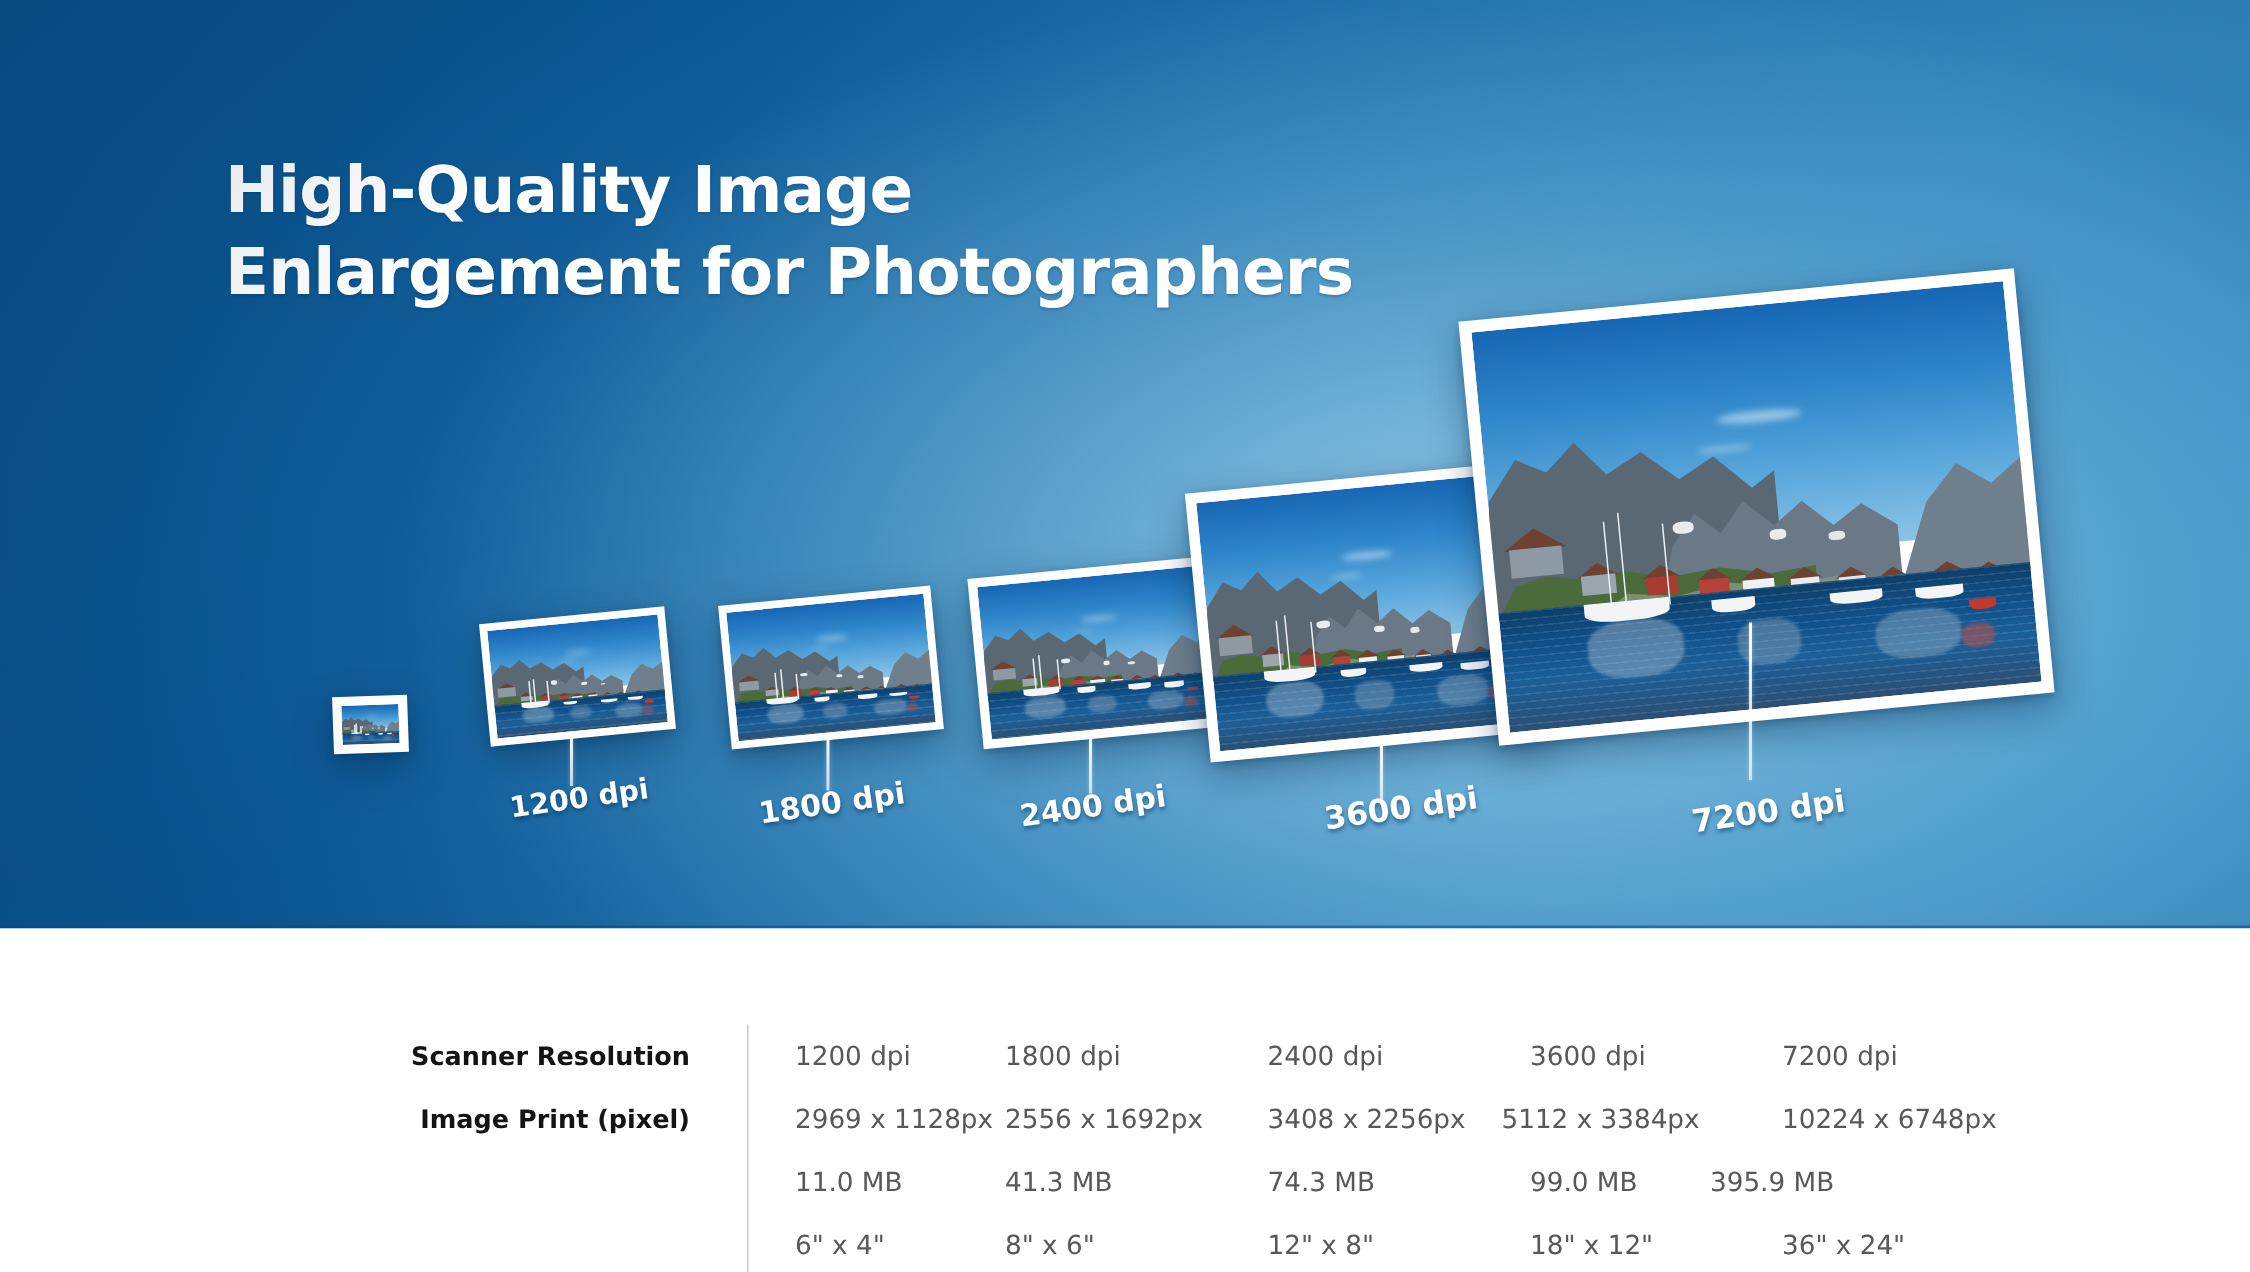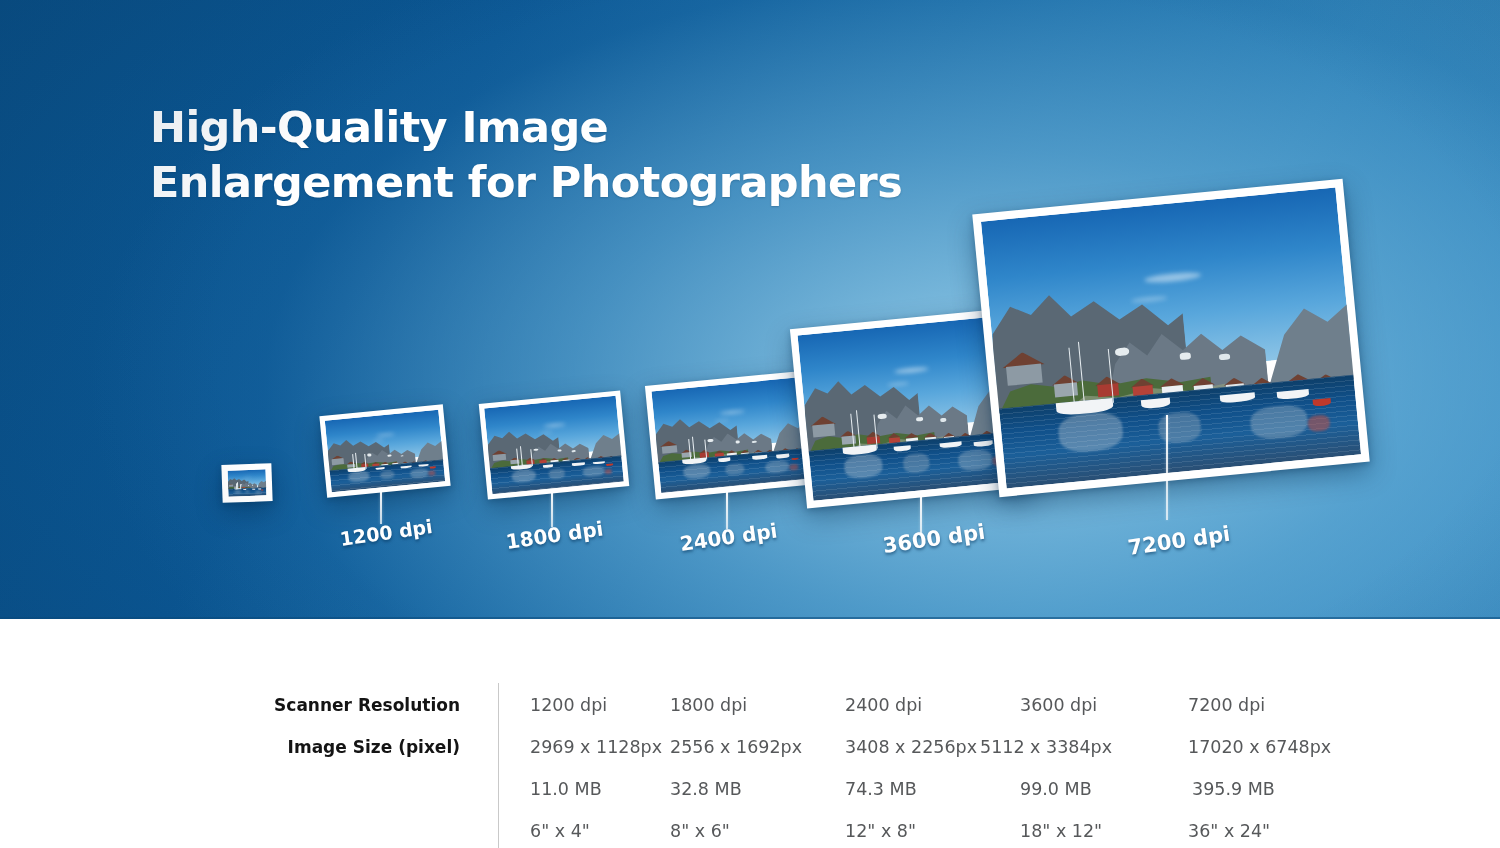--- a/index.html
+++ b/index.html
@@ -574,34 +574,34 @@
     <div class="spec-row" style="top:76px">
       <div class="row-label">Scanner Resolution</div>
       <div class="row-cell" style="left:530px">1200 dpi</div>
       <div class="row-cell" style="left:670px">1800 dpi</div>
       <div class="row-cell" style="left:845px">2400 dpi</div>
       <div class="row-cell" style="left:1020px">3600 dpi</div>
       <div class="row-cell" style="left:1188px">7200 dpi</div>
     </div>
 
     <div class="spec-row" style="top:118px">
-      <div class="row-label">Image Size (pixel)</div>
+      <div class="row-label">Image Print (pixel)</div>
       <div class="row-cell" style="left:530px">2969 x 1128px</div>
       <div class="row-cell" style="left:670px">2556 x 1692px</div>
       <div class="row-cell" style="left:845px">3408 x 2256px</div>
-      <div class="row-cell" style="left:980px">5112 x 3384px</div>
-      <div class="row-cell" style="left:1188px">17020 x 6748px</div>
+      <div class="row-cell" style="left:1001px">5112 x 3384px</div>
+      <div class="row-cell" style="left:1188px">10224 x 6748px</div>
     </div>
 
     <div class="spec-row" style="top:160px">
       <div class="row-cell" style="left:530px">11.0 MB</div>
-      <div class="row-cell" style="left:670px">32.8 MB</div>
+      <div class="row-cell" style="left:670px">41.3 MB</div>
       <div class="row-cell" style="left:845px">74.3 MB</div>
       <div class="row-cell" style="left:1020px">99.0 MB</div>
-      <div class="row-cell" style="left:1192px">395.9 MB</div>
+      <div class="row-cell" style="left:1140px">395.9 MB</div>
     </div>
 
     <div class="spec-row" style="top:202px">
       <div class="row-cell" style="left:530px">6" x 4"</div>
       <div class="row-cell" style="left:670px">8" x 6"</div>
       <div class="row-cell" style="left:845px">12" x 8"</div>
       <div class="row-cell" style="left:1020px">18" x 12"</div>
       <div class="row-cell" style="left:1188px">36" x 24"</div>
     </div>
   </section>

